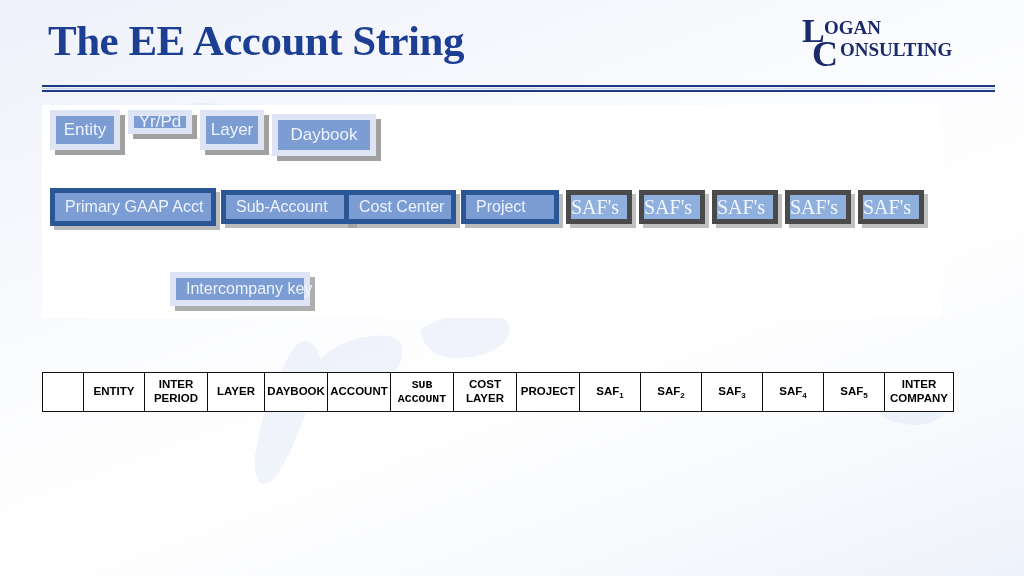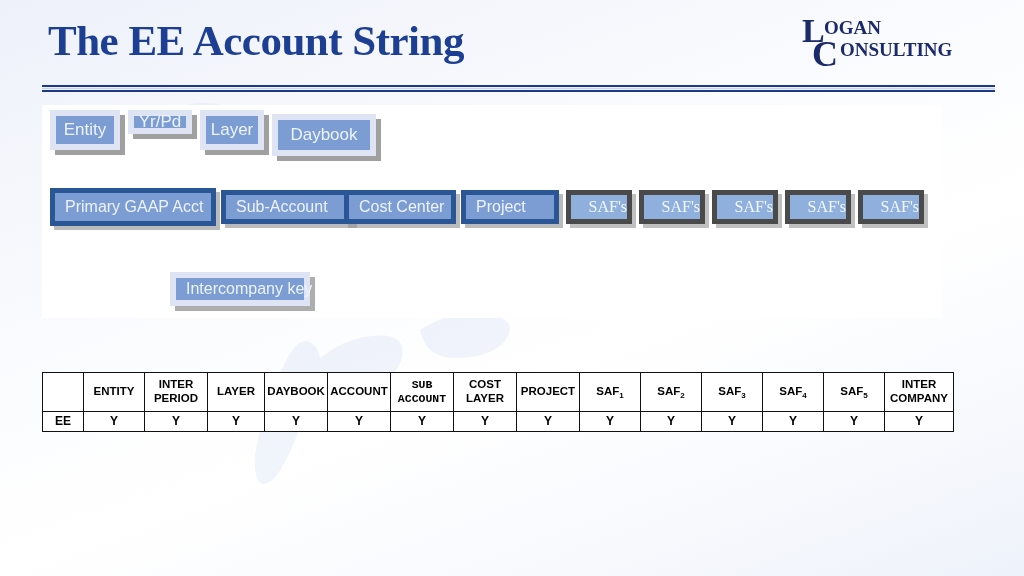--- a/index.html
+++ b/index.html
@@ -119,22 +119,22 @@
     justify-content: flex-start;
     padding-left: 10px;
     font-size: 16px;
   }
 
   
   .box.dark {
     background: #8fb0dd;
     border: 5px solid #4a4a4a;
     box-shadow: 4px 4px 0 0 rgba(150,150,150,0.6);
-    justify-content: flex-end;
-    font-size: 16px;
+    justify-content: flex-start;
+    font-size: 20px;
     font-family: "Liberation Serif", serif;
     color: #f2f7ff;
   }
 
   
   .box.inter {
     background: #7b9dd4;
     border: 6px solid #dfe4f5;
     box-shadow: 5px 5px 0 0 rgba(140,140,140,0.7);
     justify-content: flex-start;
@@ -306,33 +306,16 @@
           <th style="width: 60px;"><span>SAF</span><sub>3</sub></th>
           <th style="width: 60px;"><span>SAF</span><sub>4</sub></th>
           <th style="width: 60px;"><span>SAF</span><sub>5</sub></th>
           <th style="width: 68px;">
             <div>INTER</div>
             <div>COMPANY</div>
           </th>
         </tr>
     </thead>
     <tbody id="matrix-body">
-        <tr>
-          <td class="rowlabel">EE</td>
-          <td>Y</td>
-          <td>Y</td>
-          <td>Y</td>
-          <td>Y</td>
-          <td>Y</td>
-          <td>Y</td>
-          <td>Y</td>
-          <td>Y</td>
-          <td>Y</td>
-          <td>Y</td>
-          <td>Y</td>
-          <td>Y</td>
-          <td>Y</td>
-          <td>Y</td>
-        </tr>
       </tbody>
   </table>
 
 </div>
 
 </body></html>

